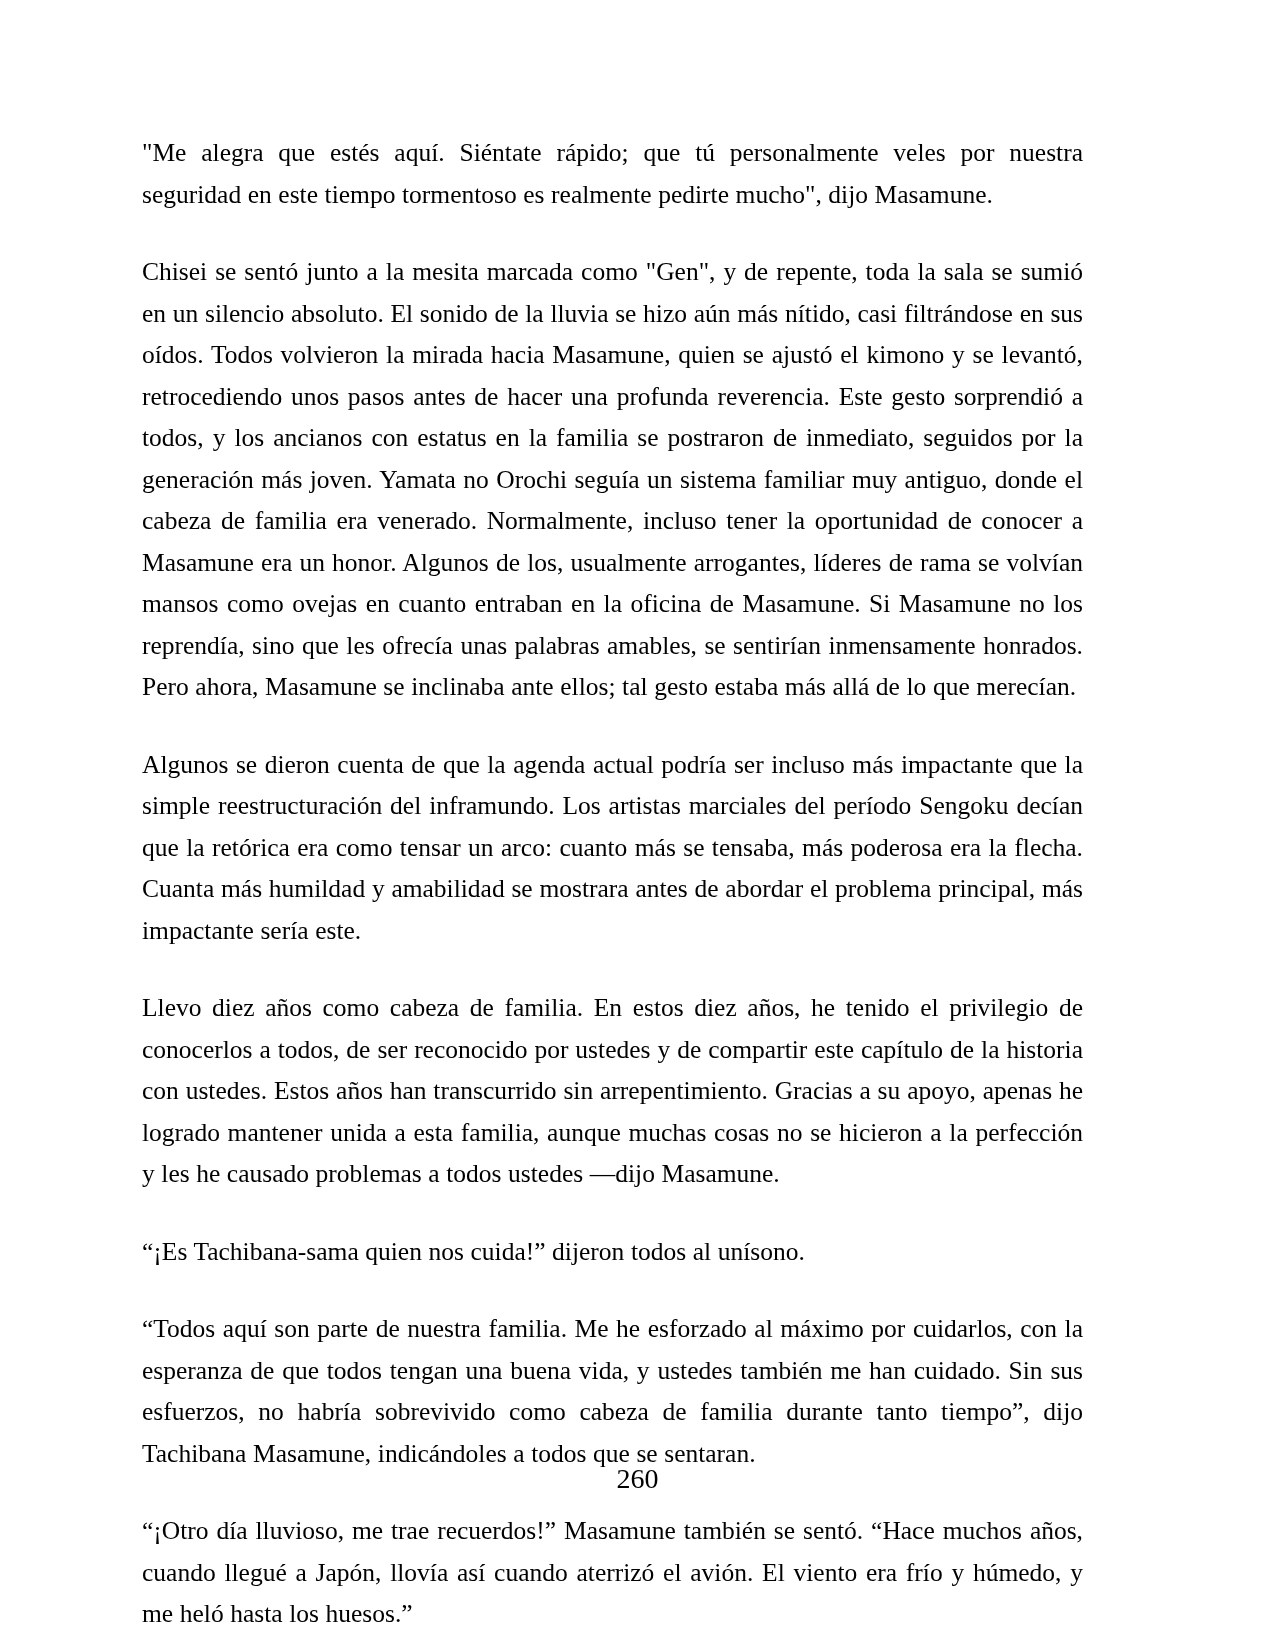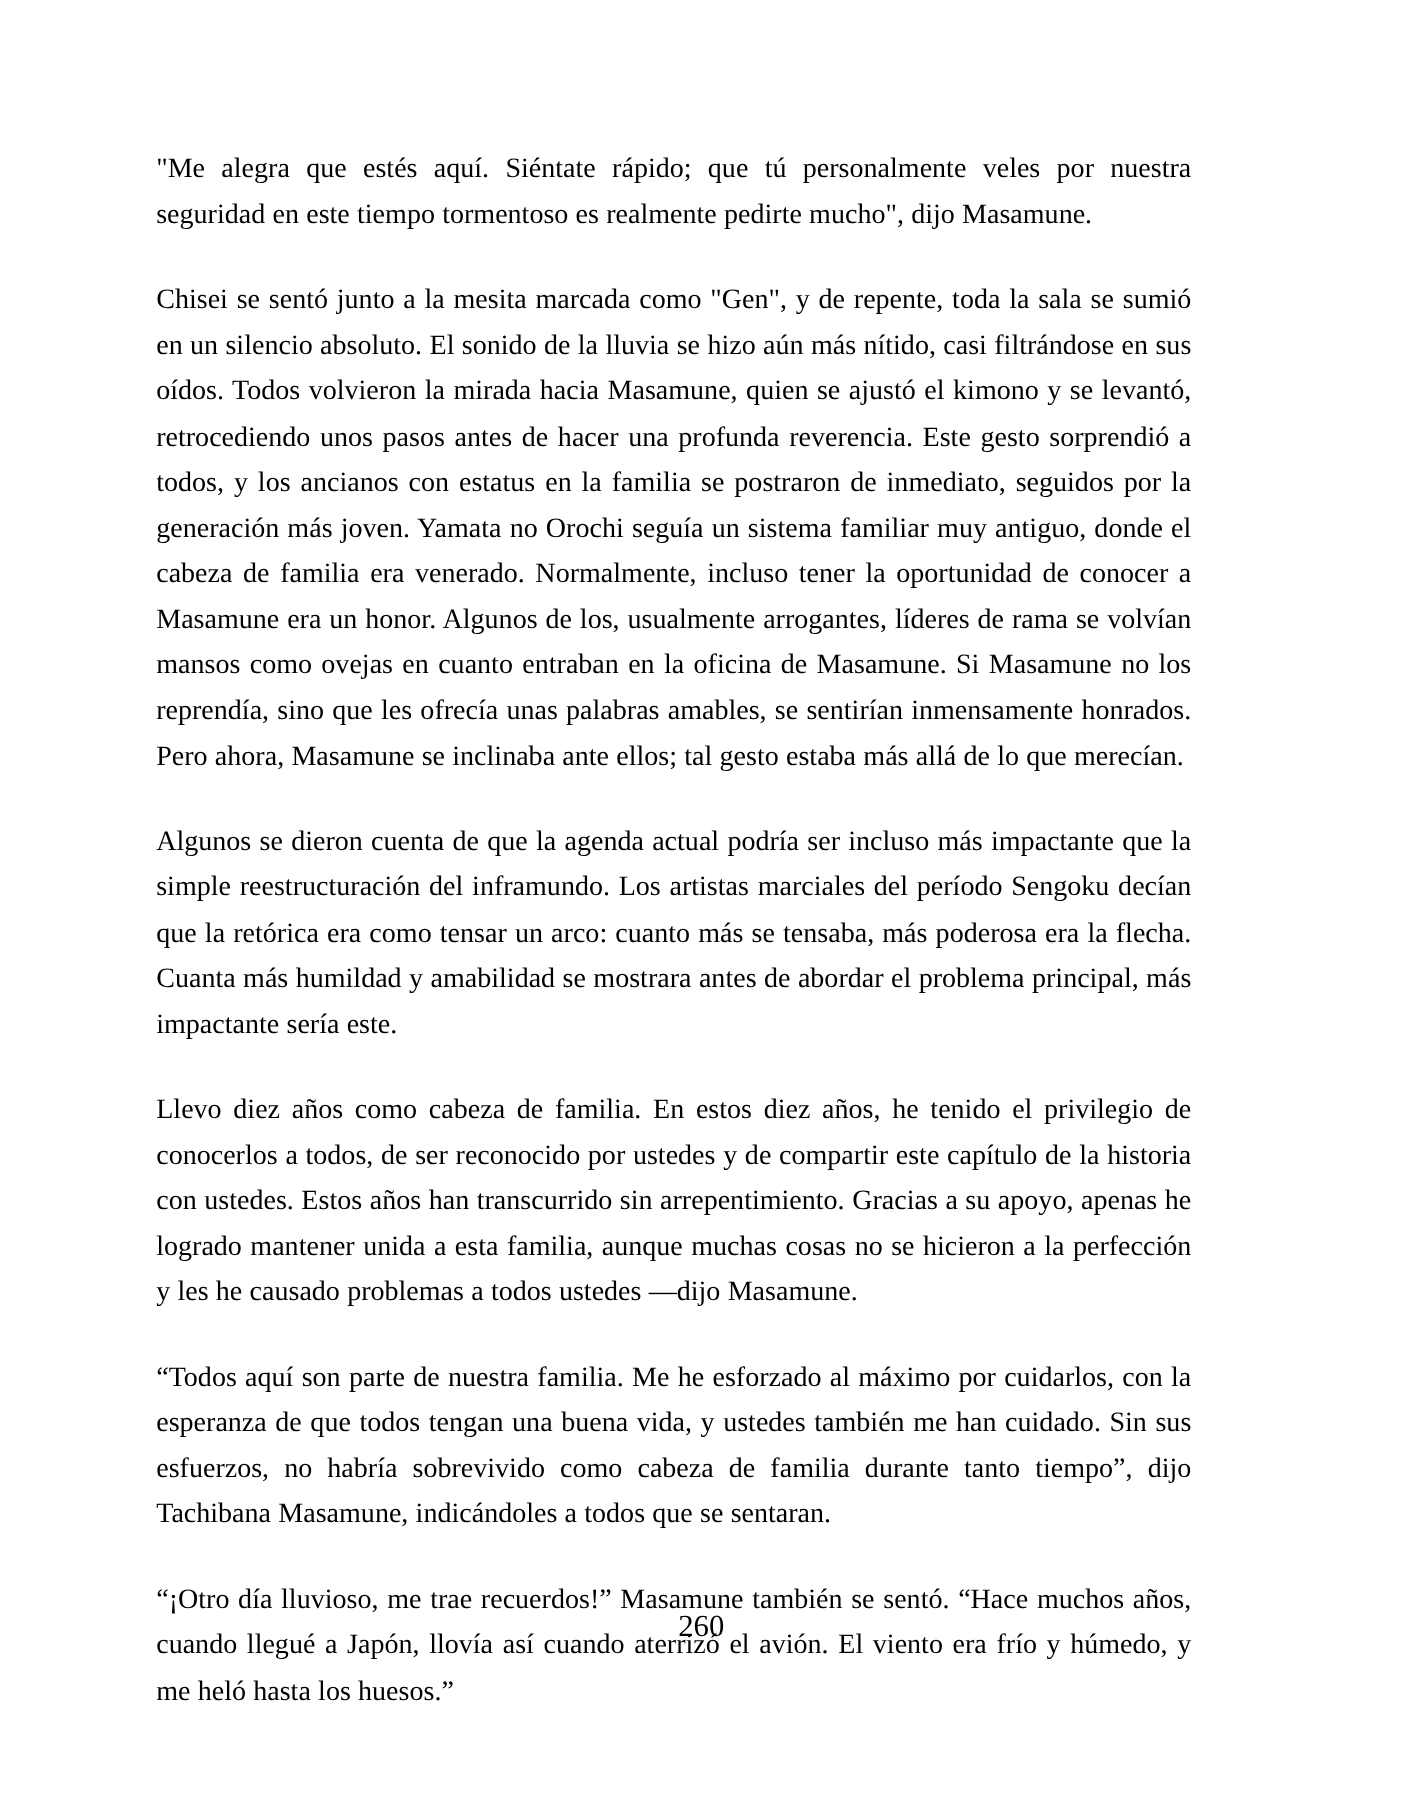--- a/index.html
+++ b/index.html
@@ -49,17 +49,18 @@
 </style>
 </head>
 <body>
 
 <div class="page">
   <div class="body-text">
     <p class="para">"Me alegra que estés aquí. Siéntate rápido; que tú personalmente veles por nuestra seguridad en este tiempo tormentoso es realmente pedirte mucho", dijo Masamune.</p>
     <p class="para">Chisei se sentó junto a la mesita marcada como "Gen", y de repente, toda la sala se sumió en un silencio absoluto. El sonido de la lluvia se hizo aún más nítido, casi filtrándose en sus oídos. Todos volvieron la mirada hacia Masamune, quien se ajustó el kimono y se levantó, retrocediendo unos pasos antes de hacer una profunda reverencia. Este gesto sorprendió a todos, y los ancianos con estatus en la familia se postraron de inmediato, seguidos por la generación más joven. Yamata no Orochi seguía un sistema familiar muy antiguo, donde el cabeza de familia era venerado. Normalmente, incluso tener la oportunidad de conocer a Masamune era un honor. Algunos de los, usualmente arrogantes, líderes de rama se volvían mansos como ovejas en cuanto entraban en la oficina de Masamune. Si Masamune no los reprendía, sino que les ofrecía unas palabras amables, se sentirían inmensamente honrados. Pero ahora, Masamune se inclinaba ante ellos; tal gesto estaba más allá de lo que merecían.</p>
     <p class="para">Algunos se dieron cuenta de que la agenda actual podría ser incluso más impactante que la simple reestructuración del inframundo. Los artistas marciales del período Sengoku decían que la retórica era como tensar un arco: cuanto más se tensaba, más poderosa era la flecha. Cuanta más humildad y amabilidad se mostrara antes de abordar el problema principal, más impactante sería este.</p>
     <p class="para">Llevo diez años como cabeza de familia. En estos diez años, he tenido el privilegio de conocerlos a todos, de ser reconocido por ustedes y de compartir este capítulo de la historia con ustedes. Estos años han transcurrido sin arrepentimiento. Gracias a su apoyo, apenas he logrado mantener unida a esta familia, aunque muchas cosas no se hicieron a la perfección y les he causado problemas a todos ustedes —dijo Masamune.</p>
+    <p class="para">“¡Es Tachibana-sama quien nos cuida!” dijeron todos al unísono.</p>
     <p class="para">“Todos aquí son parte de nuestra familia. Me he esforzado al máximo por cuidarlos, con la esperanza de que todos tengan una buena vida, y ustedes también me han cuidado. Sin sus esfuerzos, no habría sobrevivido como cabeza de familia durante tanto tiempo”, dijo Tachibana Masamune, indicándoles a todos que se sentaran.</p>
     <p class="para">“¡Otro día lluvioso, me trae recuerdos!” Masamune también se sentó. “Hace muchos años, cuando llegué a Japón, llovía así cuando aterrizó el avión. El viento era frío y húmedo, y me heló hasta los huesos.”</p>
   </div>
   <div class="page-number">260</div>
 </div>
 
 </body></html>

